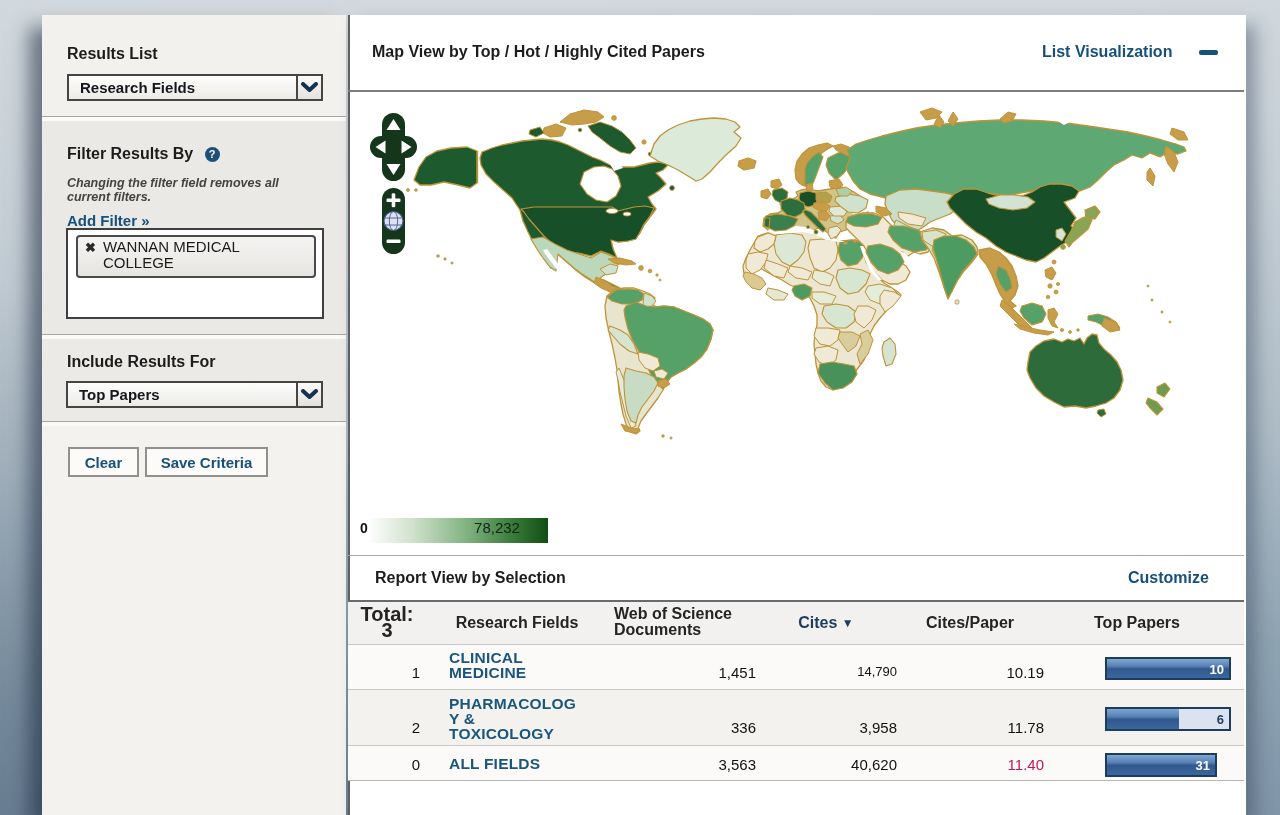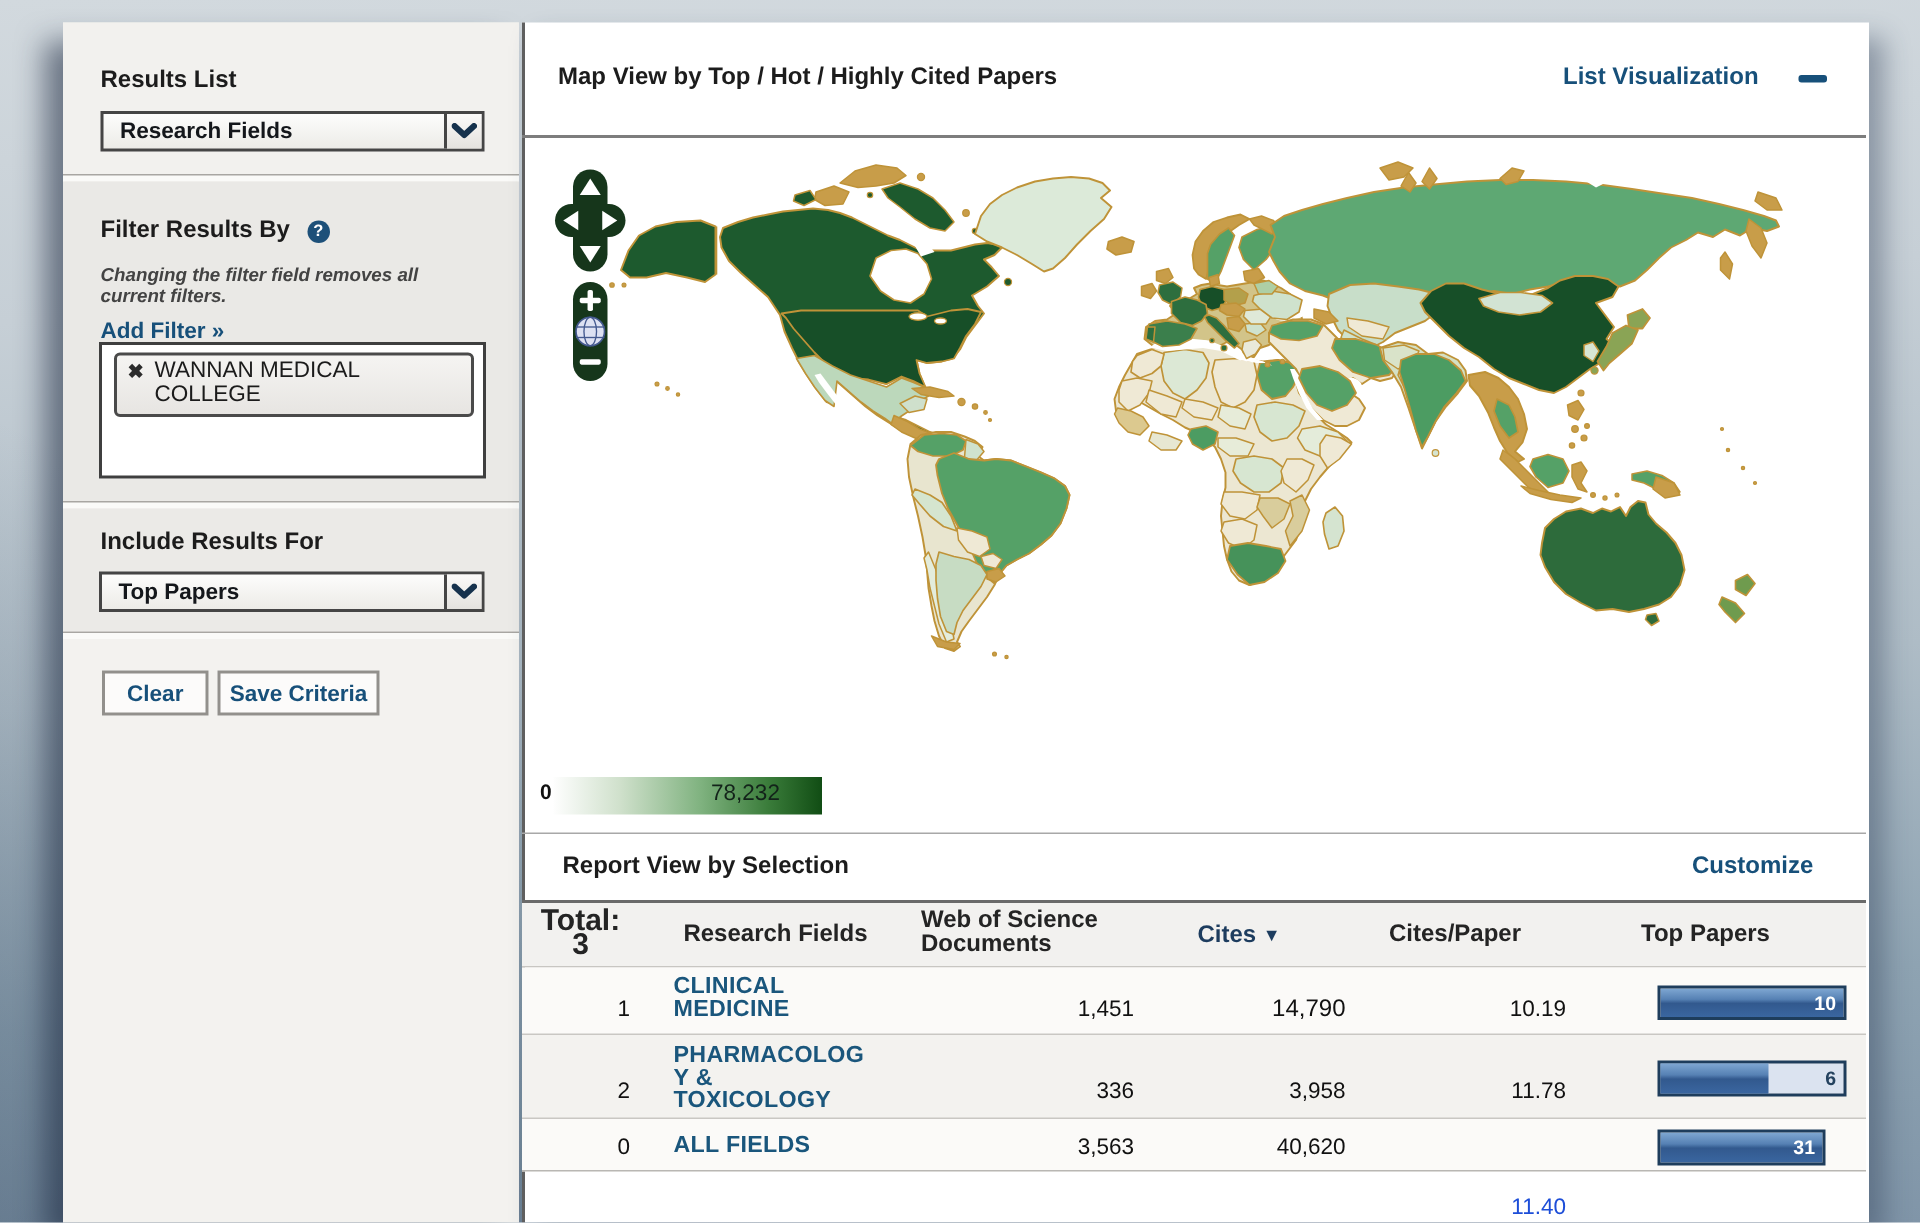--- a/index.html
+++ b/index.html
@@ -80,21 +80,21 @@
   <div class="ddl" style="left:24px;top:366px;width:257px;">
     <div class="txt">Top Papers</div>
     <div class="btn">
         <svg width="17" height="11" viewBox="0 0 17 11">
           <path d="M2 2 L8.5 8 L15 2" fill="none" stroke="#16324d" stroke-width="4" stroke-linecap="round" stroke-linejoin="round"></path>
         </svg>
       </div>
   </div>
 
   <div class="btnrow" style="left:26px;top:432px;width:71px;height:30px;">Clear</div>
-  <div class="btnrow" style="left:103px;top:432px;width:108px;height:30px;">Save Criteria</div>
+  <div class="btnrow" style="left:103px;top:432px;width:123px;height:30px;">Save Criteria</div>
 </div>
 
 <div id="main">
   <div class="abs" style="left:0;top:0;width:2px;height:800px;background:#5f5f5f;"></div>
   <div class="abs h16" style="left:24px;top:28px;">Map View by Top / Hot / Highly Cited Papers</div>
   <div class="abs h16 navy" style="left:694px;top:28px;">List Visualization</div>
   <div class="abs" style="left:851px;top:35px;width:19px;height:5px;background:#17507a;border-radius:2px;"></div>
   <div class="abs" style="left:0;top:75px;width:896px;height:2px;background:#7d7d7d;"></div>
 
   <div class="abs" id="mapbox" style="left:2px;top:77px;width:896px;height:463px;"><svg width="896" height="463" viewBox="350 92 896 463">
@@ -297,32 +297,32 @@
   <div class="abs" id="tabletext"></div>
 <div style="position:absolute;left:9px;top:591px;width:60px;font-size:20px;font-weight:bold;color:#242424;text-align:center;line-height:16px;">Total:<br>3</div>
     <div style="position:absolute;left:69px;top:600px;width:200px;font-size:16px;font-weight:bold;color:#242424;text-align:center;line-height:16px;">Research Fields</div>
     <div style="position:absolute;left:266px;top:591px;width:140px;font-size:16px;font-weight:bold;color:#242424;text-align:left;line-height:16px;">Web of Science<br>Documents</div>
     <div style="position:absolute;left:408px;top:600px;width:140px;font-size:16px;font-weight:bold;color:#242424;text-align:center;line-height:16px;color:#1d3c5e;">Cites <span style="font-size:12px;vertical-align:1px;">▼</span></div>
     <div style="position:absolute;left:552px;top:600px;width:140px;font-size:16px;font-weight:bold;color:#242424;text-align:center;line-height:16px;">Cites/Paper</div>
     <div style="position:absolute;left:719px;top:600px;width:140px;font-size:16px;font-weight:bold;color:#242424;text-align:center;line-height:16px;">Top Papers</div>
     <div style="position:absolute;left:32px;top:649px;width:40px;font-size:15px;color:#111;text-align:right;">1</div>
     <div style="position:absolute;left:101px;top:635px;width:200px;font-size:15.5px;font-weight:bold;color:#1a567c;line-height:15px;letter-spacing:0.2px;">CLINICAL<br>MEDICINE</div>
     <div style="position:absolute;left:308px;top:649px;width:100px;font-size:15px;color:#111;text-align:right;">1,451</div>
-    <div style="position:absolute;left:449px;top:649px;width:100px;font-size:16px;color:#111;text-align:right;">14,790</div>
+    <div style="position:absolute;left:449px;top:649px;width:100px;font-size:13px;color:#111;text-align:right;">14,790</div>
     <div style="position:absolute;left:596px;top:649px;width:100px;font-size:15px;color:#111;text-align:right;">10.19</div>
     <div style="position:absolute;left:32px;top:704px;width:40px;font-size:15px;color:#111;text-align:right;">2</div>
     <div style="position:absolute;left:101px;top:681px;width:200px;font-size:15.5px;font-weight:bold;color:#1a567c;line-height:15px;letter-spacing:0.2px;">PHARMACOLOG<br>Y &amp;<br>TOXICOLOGY</div>
     <div style="position:absolute;left:308px;top:704px;width:100px;font-size:15px;color:#111;text-align:right;">336</div>
     <div style="position:absolute;left:449px;top:704px;width:100px;font-size:15px;color:#111;text-align:right;">3,958</div>
     <div style="position:absolute;left:596px;top:704px;width:100px;font-size:15px;color:#111;text-align:right;">11.78</div>
     <div style="position:absolute;left:32px;top:741px;width:40px;font-size:15px;color:#111;text-align:right;">0</div>
     <div style="position:absolute;left:101px;top:741px;width:200px;font-size:15.5px;font-weight:bold;color:#1a567c;line-height:15px;letter-spacing:0.2px;">ALL FIELDS</div>
     <div style="position:absolute;left:308px;top:741px;width:100px;font-size:15px;color:#111;text-align:right;">3,563</div>
     <div style="position:absolute;left:449px;top:741px;width:100px;font-size:15px;color:#111;text-align:right;">40,620</div>
-    <div style="position:absolute;left:596px;top:741px;width:100px;font-size:15px;color:#1d4ed8;text-align:right;margin-top:40px;">11.40</div>
+    <div style="position:absolute;left:596px;top:741px;width:100px;font-size:15px;color:#be185d;text-align:right;">11.40</div>
     <div style="position:absolute;left:757px;top:642px;width:126px;height:23px;border:2px solid #1e3d5c;background:linear-gradient(#7fa7d2 0%,#5681b4 38%,#32598e 52%,#3a66a0 100%);">
       <div style="position:absolute;right:5px;top:50%;transform:translateY(-50%);font-size:13px;font-weight:bold;color:#ffffff;">10</div>
     </div>
     <div style="position:absolute;left:757px;top:692px;width:126px;height:24px;border:2px solid #1e3d5c;background:linear-gradient(90deg,#5c86b6 0%,#5c86b6 59%,#dbe3f0 59%,#dbe3f0 100%);">
       <div style="position:absolute;left:0;top:0;width:59%;height:100%;background:linear-gradient(#7fa7d2 0%,#5681b4 38%,#32598e 52%,#3a66a0 100%);"></div>
       <div style="position:absolute;right:5px;top:50%;transform:translateY(-50%);font-size:13px;font-weight:bold;color:#24425f;">6</div>
     </div>
     <div style="position:absolute;left:757px;top:738px;width:112px;height:24px;border:2px solid #1e3d5c;background:linear-gradient(#7fa7d2 0%,#5681b4 38%,#32598e 52%,#3a66a0 100%);">
       <div style="position:absolute;right:5px;top:50%;transform:translateY(-50%);font-size:13px;font-weight:bold;color:#ffffff;">31</div>
     </div>

